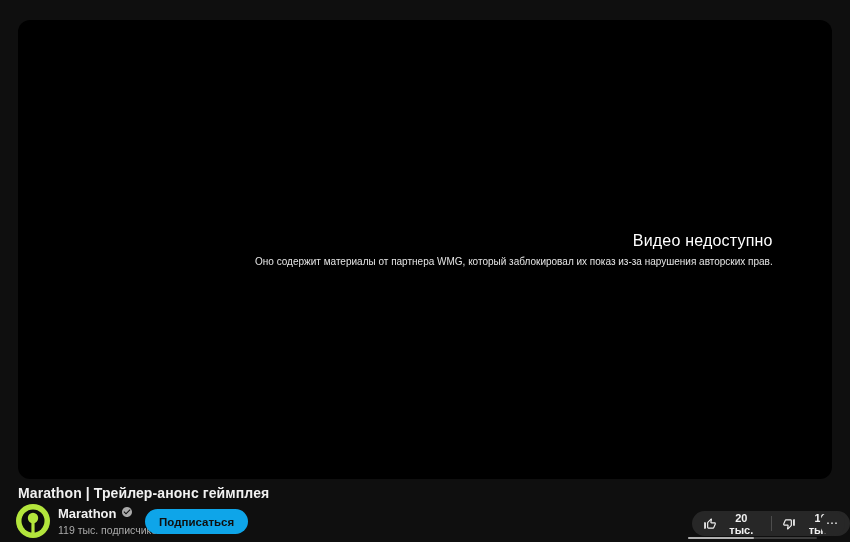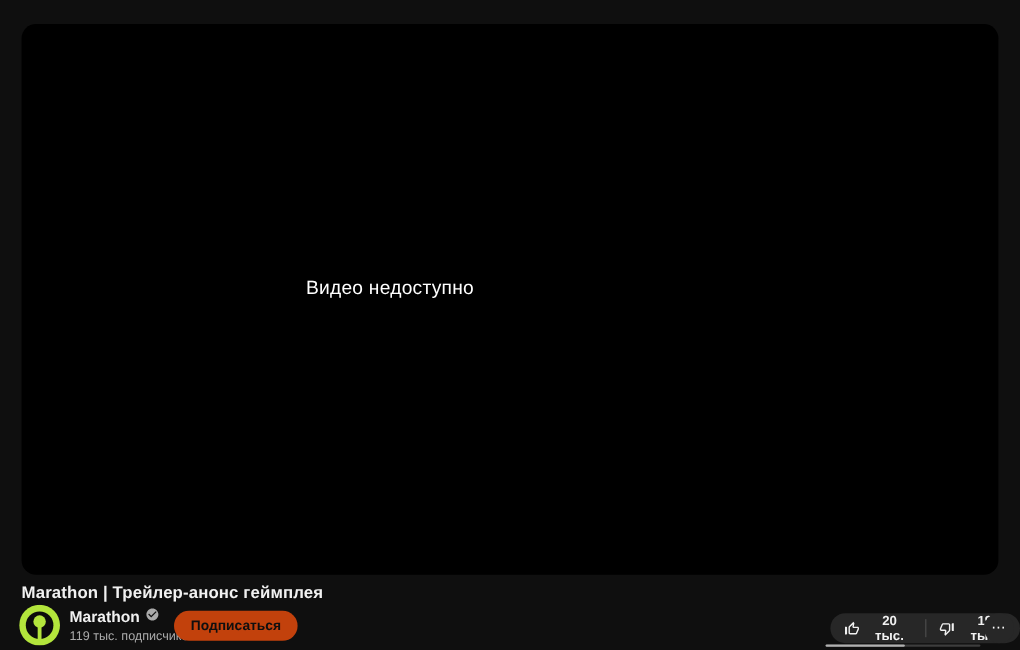--- a/index.html
+++ b/index.html
@@ -43,21 +43,21 @@
 
   .channel-meta{position:absolute;left:58px;top:506px;}
   .channel-name-row{display:flex;gap:4px;}
   .channel-name{font-size:13px;font-weight:bold;color:var(--text-primary);cursor:pointer;}
   .verified{width:12px;height:12px;display:inline-block;}
   .subscribers{font-size:10.5px;color:var(--text-secondary);margin-top:3px;}
 
   .subscribe-btn{
     position:absolute;left:145px;top:509px;height:25px;
     padding:0 14px;border:none;border-radius:13px;
-    background:#c2410c;color:#0f0f0f;
+    background:#0ea5e9;color:#0f0f0f;
     font-family:"Liberation Sans", sans-serif;
     font-size:11.5px;font-weight:600;cursor:pointer;
   }
 
   
   .like-pill{
     position:absolute;left:692px;top:511px;height:25px;
     display:flex;align-items:center;
     background:var(--chip-bg);border-radius:13px;
   }
@@ -85,20 +85,21 @@
   .actions-scrollbar .thumb{
     width:66px;height:2px;background:#b0b0b0;border-radius:1px;cursor:pointer;
   }
 </style>
 </head>
 <body>
 
 <div class="player">
   <div class="error-block">
     <div class="error-title">Видео недоступно</div>
+    <div class="error-message">Оно содержит материалы от партнера WMG, который заблокировал их показ из-за нарушения авторских прав.</div>
   </div>
 </div>
 
 <h1 class="video-title">Marathon | Трейлер-анонс геймплея</h1>
 
 <span class="avatar">
   <svg width="34" height="34" viewBox="0 0 34 34">
     <circle cx="17" cy="17" r="17" fill="#b3e53c"></circle>
     <circle cx="17" cy="17" r="11.5" fill="#0c0c0c"></circle>
     <rect x="15.4" y="14" width="3.2" height="16" fill="#b3e53c"></rect>

